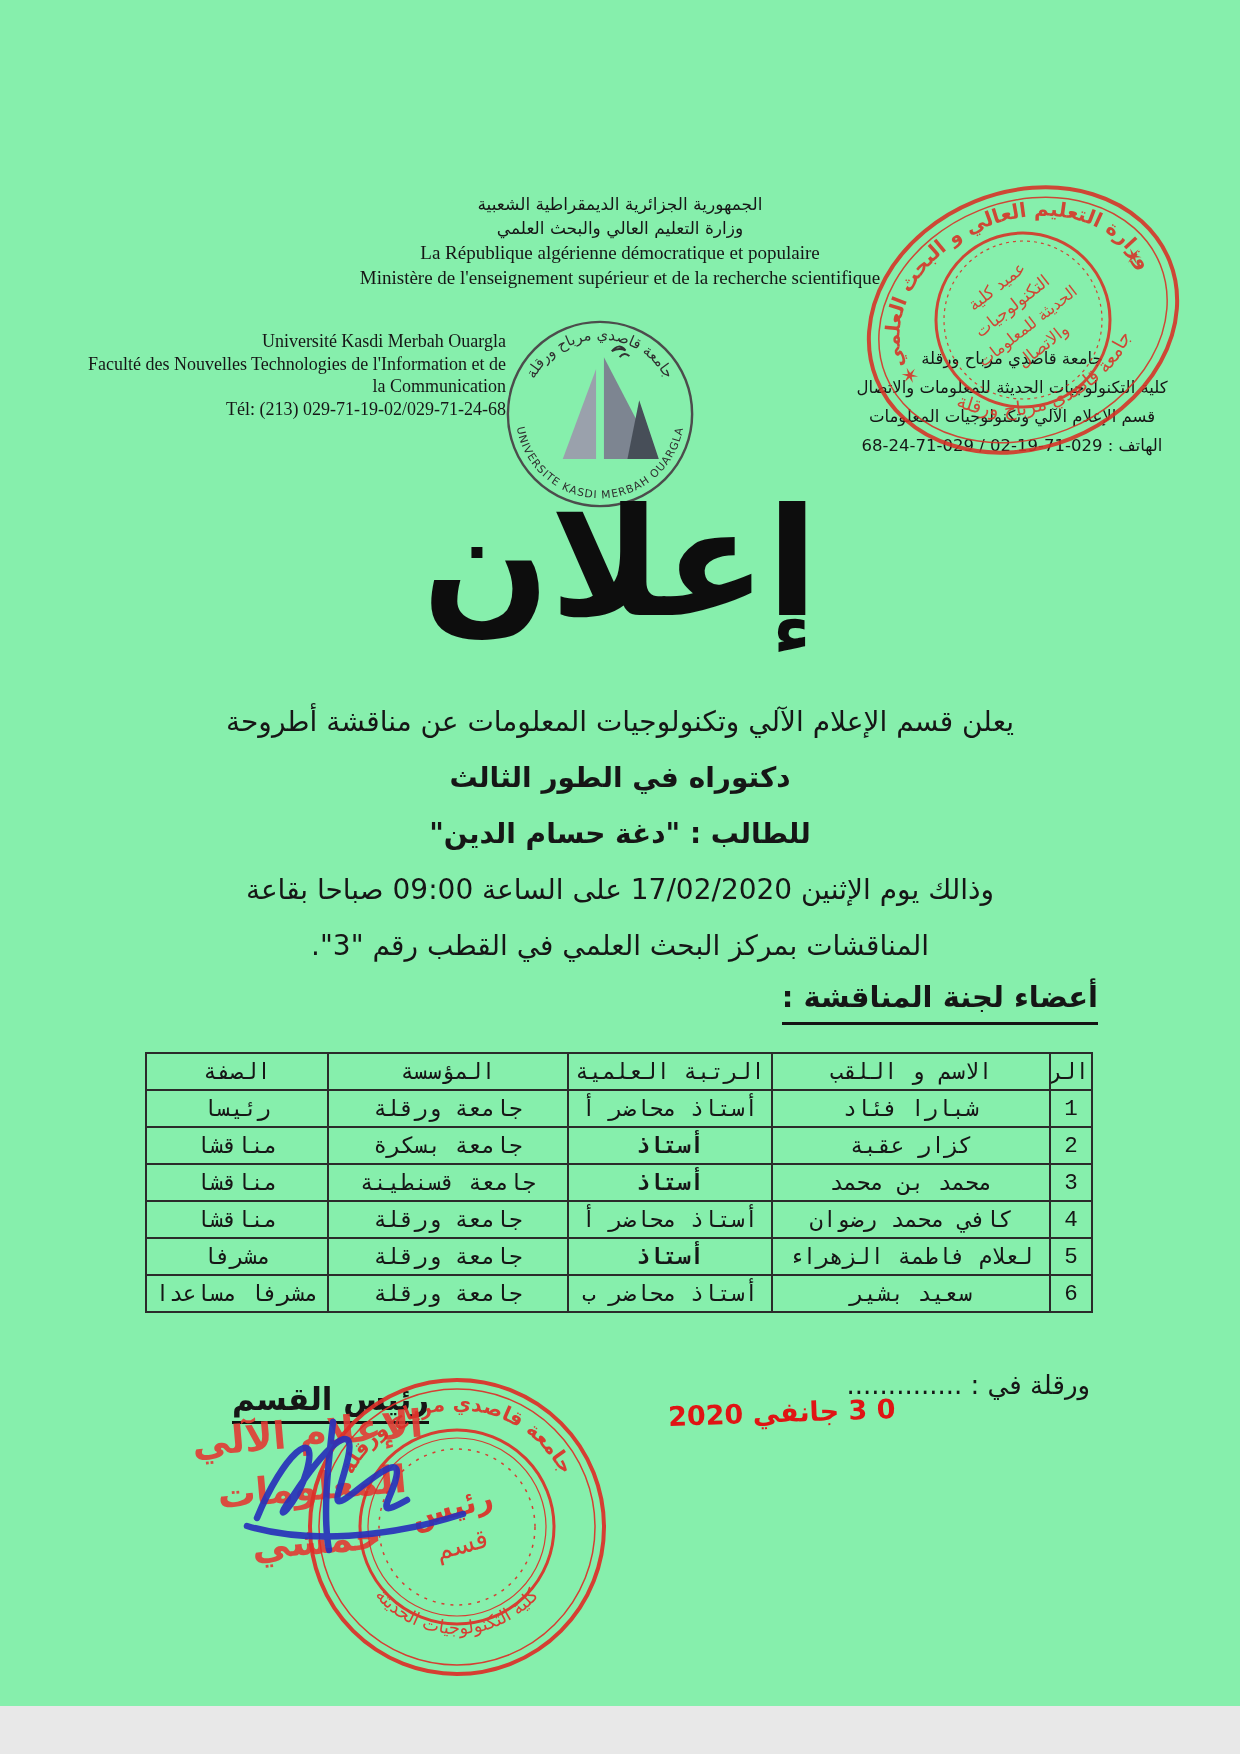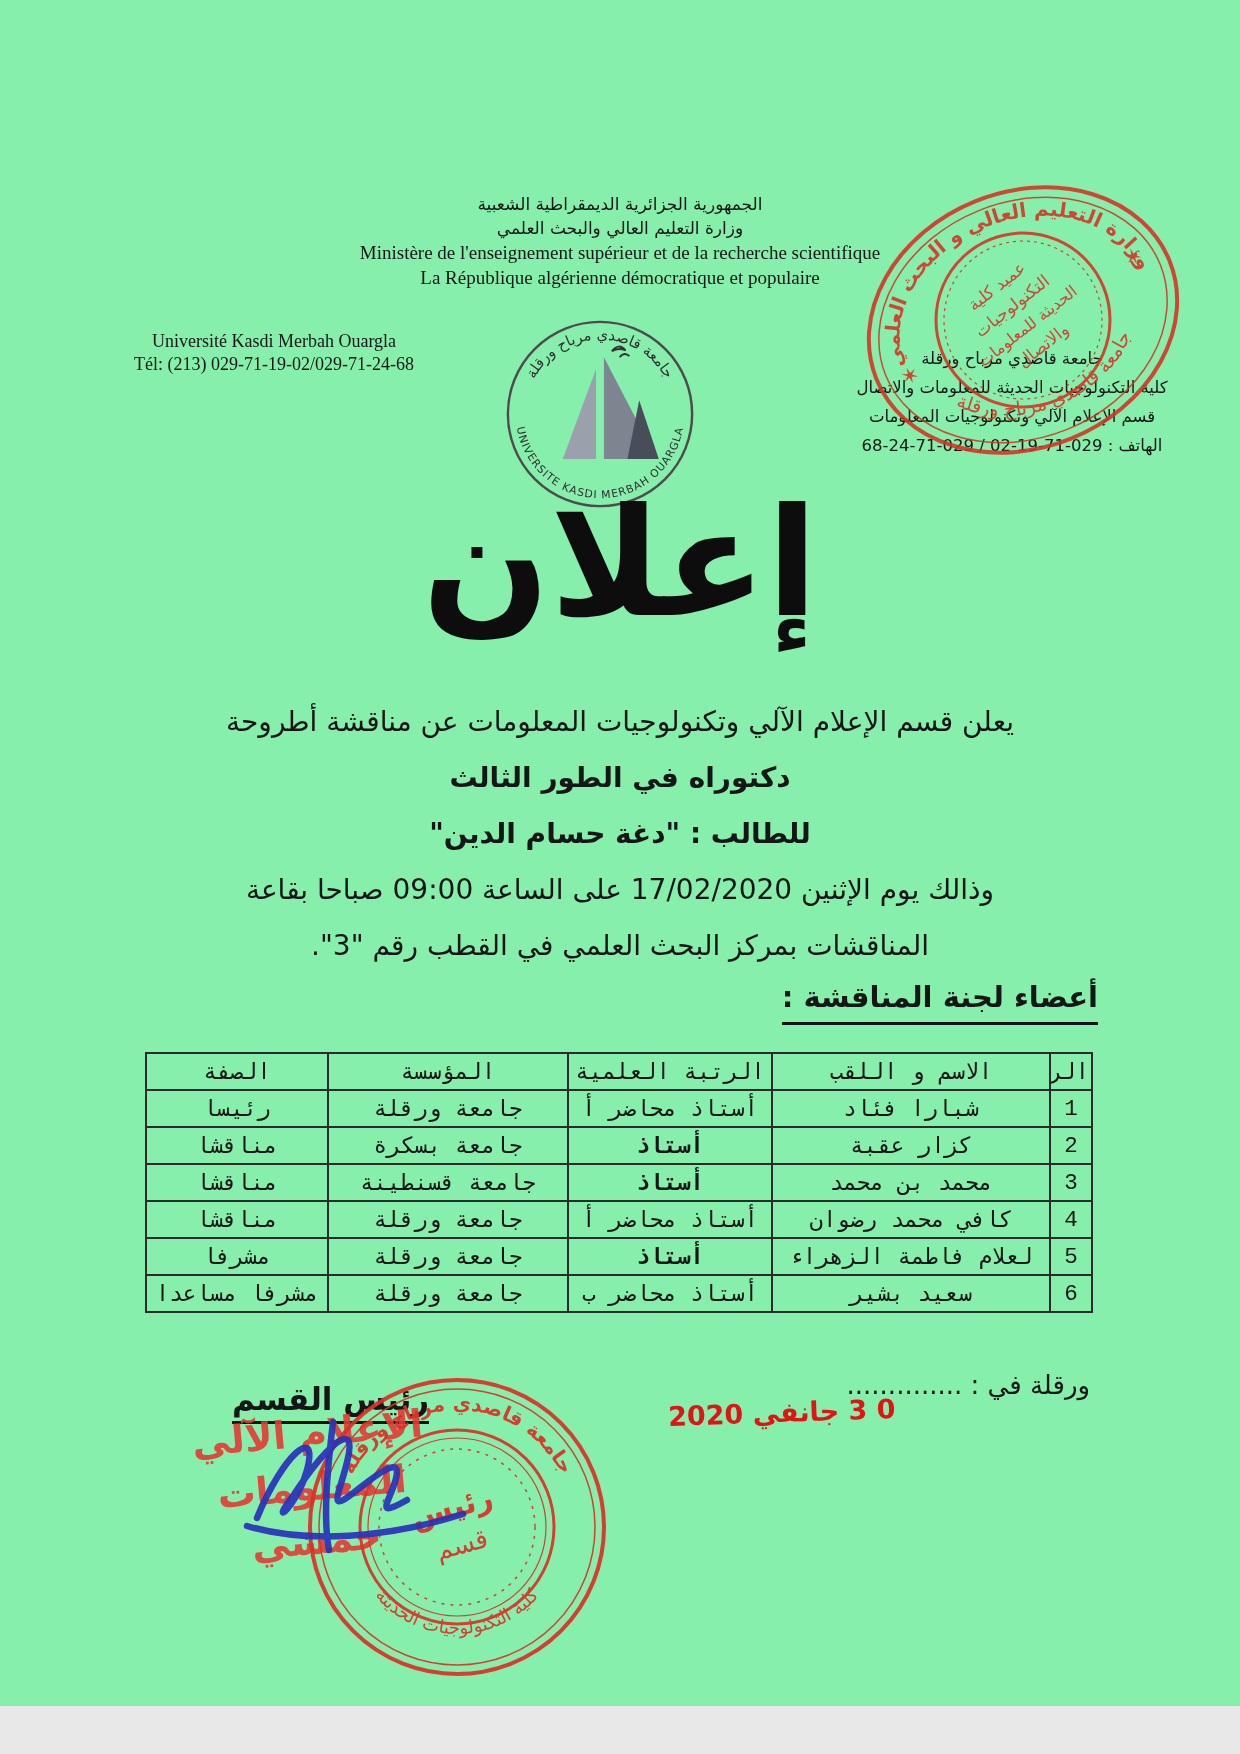--- a/index.html
+++ b/index.html
@@ -4,21 +4,21 @@
 <style>
   html,body{margin:0;padding:0;background:#e8e8e8;}
   .page{position:relative;width:1240px;height:1706px;background:#86efac;margin:0 auto;overflow:hidden;
         font-family:"DejaVu Sans",sans-serif;color:#161616;}
   .abs{position:absolute;}
   
   .hdr{top:192px;left:0;width:100%;text-align:center;}
   .hdr .ar{font-size:17px;line-height:24px;direction:rtl;}
   .hdr .fr{font-family:"Liberation Serif",serif;font-size:19px;line-height:25px;}
   
-  .snd-fr{left:60px;top:330px;width:428px;text-align:center;
+  .snd-fr{left:78px;top:330px;width:428px;text-align:right;
           font-family:"Liberation Serif",serif;font-size:18px;line-height:22.5px;}
   .snd-ar{left:812px;top:344px;width:400px;text-align:center;direction:rtl;
           font-size:16.5px;line-height:29px;}
   
   .big-title{top:448px;left:0;width:100%;text-align:center;font-size:150px;font-weight:700;
              line-height:230px;direction:rtl;color:#0d0d0d;}
   
   .body-block{top:702px;left:150px;width:940px;direction:rtl;text-align:center;font-size:28px;}
   .body-block .bl{height:40px;line-height:40px;margin-bottom:16px;}
   .body-block .b{font-weight:700;}
@@ -45,26 +45,27 @@
   svg text{font-family:"DejaVu Sans",sans-serif;}
 </style>
 </head>
 <body>
 
 <div class="page">
 
   <div class="abs hdr">
     <div class="ar">الجمهورية الجزائرية الديمقراطية الشعبية</div>
     <div class="ar">وزارة التعليم العالي والبحث العلمي</div>
+    <div class="fr">La République algérienne démocratique et populaire</div>
     <div class="fr">Ministère de l'enseignement supérieur et de la recherche scientifique</div>
-    <div class="fr">La République algérienne démocratique et populaire</div>
   </div>
 
   <div class="abs snd-fr">
     <div>Université Kasdi Merbah Ouargla</div>
+    <div>Faculté des Nouvelles Technologies de l'Information et de la Communication</div>
     <div>Tél: (213) 029-71-19-02/029-71-24-68</div>
   </div>
 
   <svg class="abs" style="left:502px;top:310px" width="196" height="206" viewBox="0 0 200 210">
     <defs>
       <path id="sealTop" d="M 24 106 A 76 76 0 0 1 176 106"></path>
       <path id="sealBot" d="M 14 106 A 86 86 0 0 0 186 106"></path>
     </defs>
     <circle cx="100" cy="106" r="94" fill="none" stroke="#4c4c4c" stroke-width="2.5"></circle>
     <polygon points="62,152 96,60 96,152" fill="#9aa1ac"></polygon>

